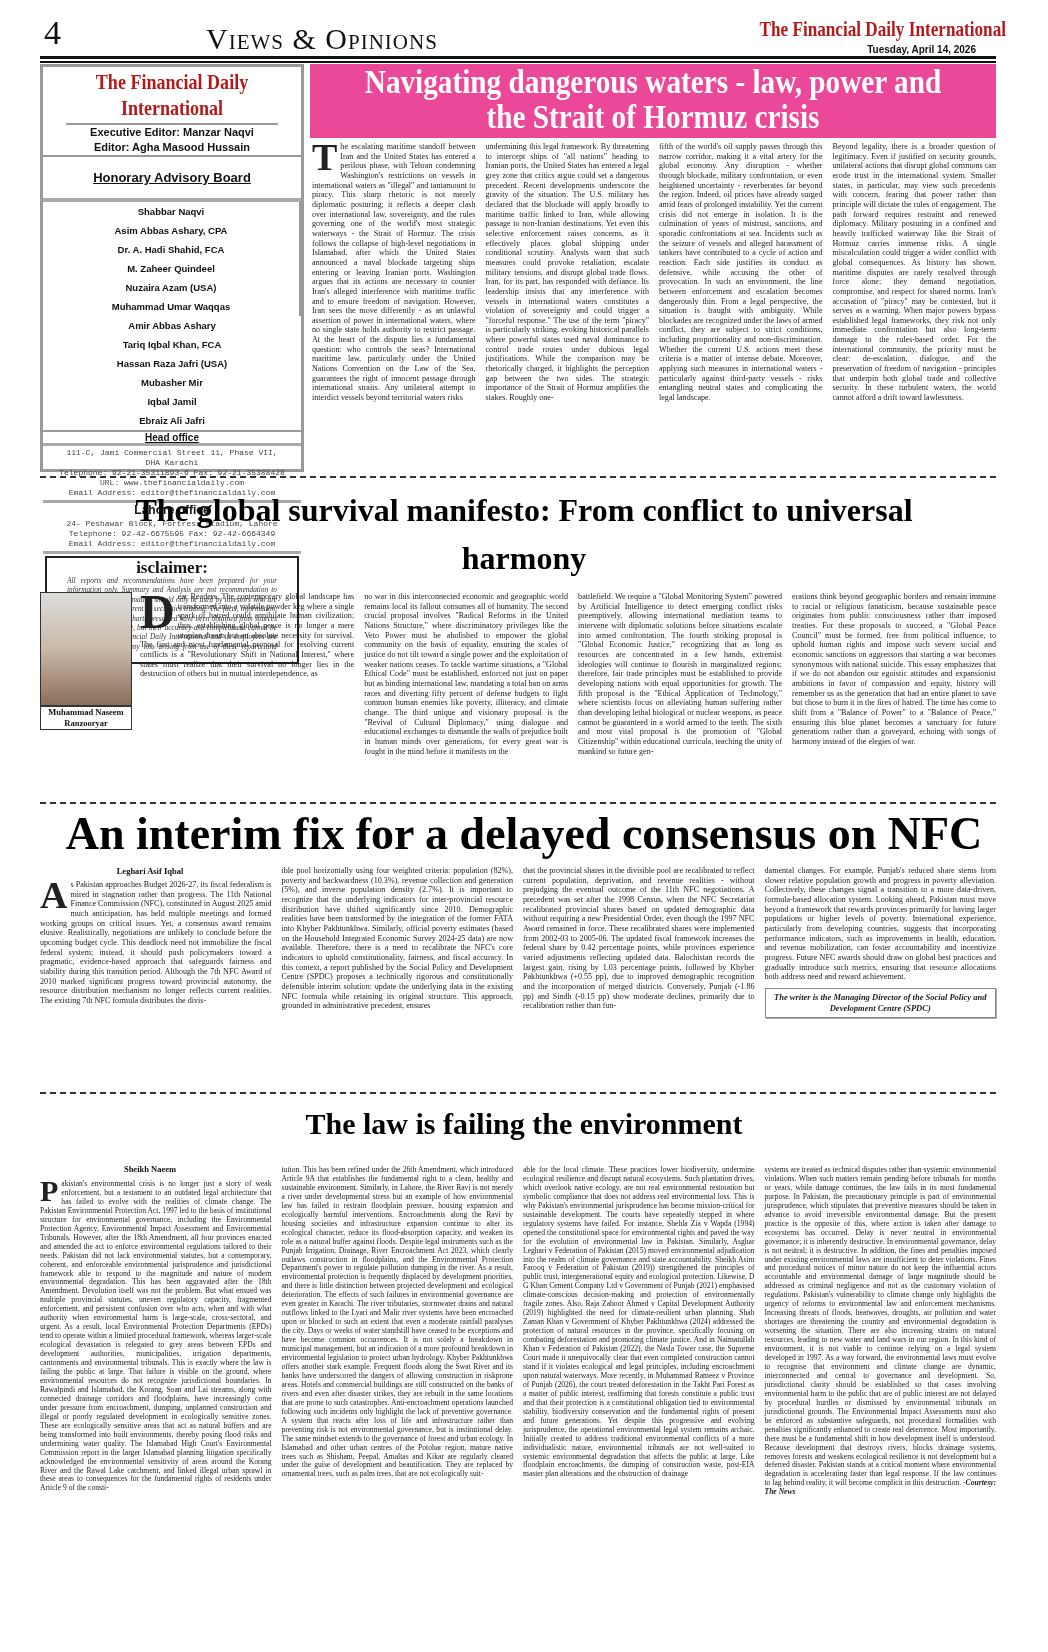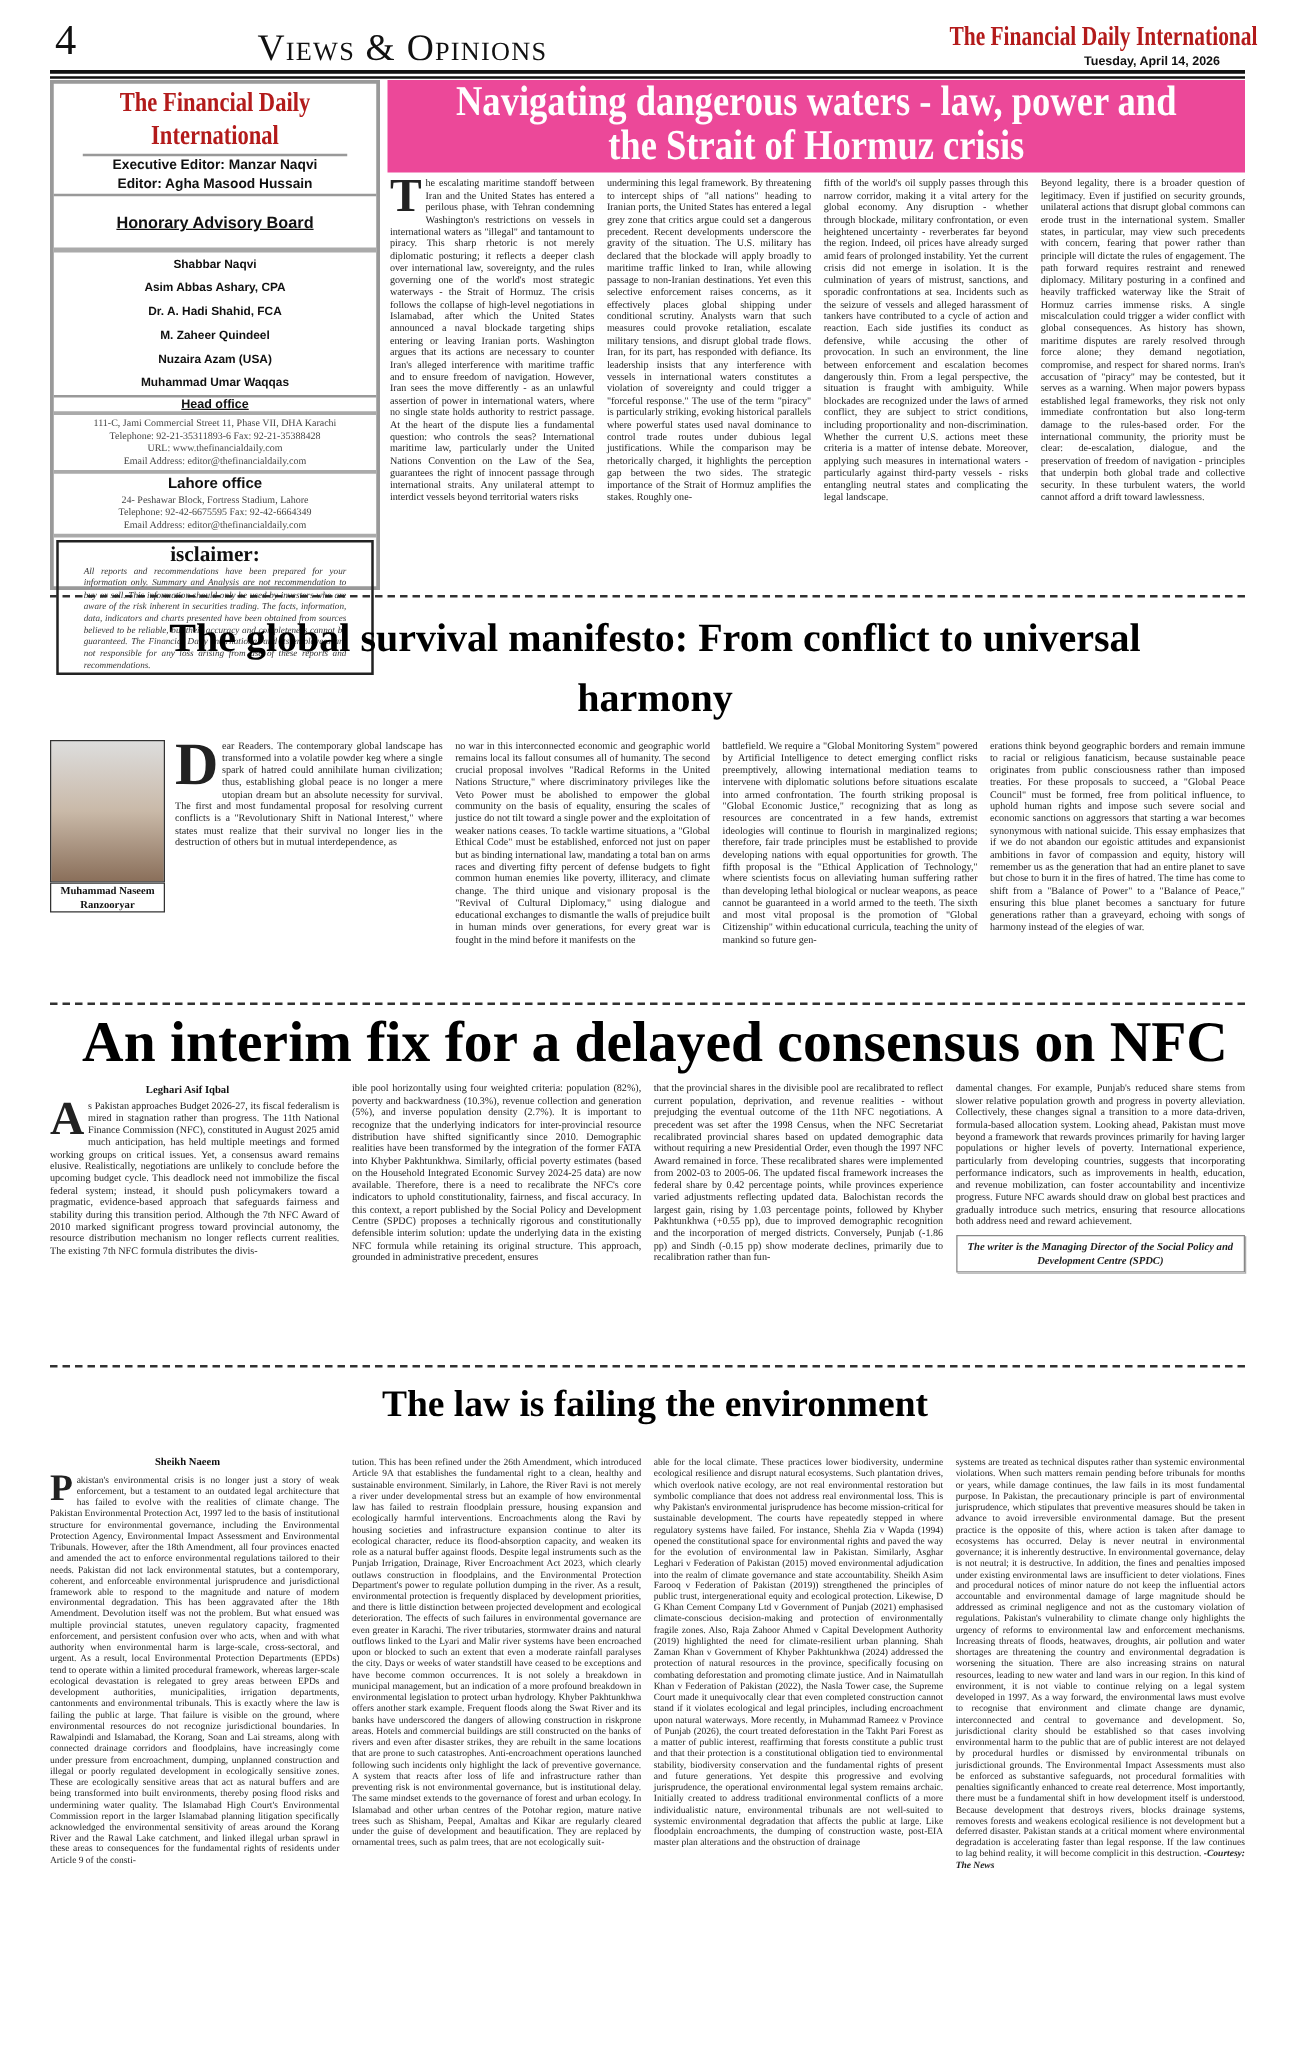--- a/index.html
+++ b/index.html
@@ -13,21 +13,21 @@
 
 .mast{left:40px;top:64px;width:264px;height:408px;border:3px solid #999}
 .mast .brand{font-weight:bold;color:#b31b1b;font-size:22px;text-align:center;transform:scaleX(.82);border-bottom:2px solid #999;padding:2px 0}
 .mast .ed{font-family:"Liberation Sans",sans-serif;font-size:11px;font-weight:bold;text-align:center;line-height:15px}
 .mast .hab{font-family:"Liberation Sans",sans-serif;font-size:13px;font-weight:bold;text-align:center;text-decoration:underline;border-top:2px solid #999;border-bottom:4px solid #aaa;padding:13px 0}
 .board{display:grid;grid-template-columns:1fr;border-bottom:2px solid #999}
 .board div{font-family:"Liberation Sans",sans-serif;font-size:9.5px;font-weight:bold;text-align:center;line-height:19px}
 .board .col{border-right:2px solid #999}
 .board .col:last-child{border-right:none}
 .office-h{font-family:"Liberation Sans",sans-serif;font-size:10px;font-weight:bold;text-align:center;text-decoration:underline;border-bottom:3px solid #aaa}
-.office{font-family:Liberation Serif, serif;font-size:8px;text-align:center;color:#444;line-height:10px;padding:2px 16px;border-bottom:3px solid #aaa}
+.office{font-family:Liberation Mono, monospace;font-size:8px;text-align:center;color:#444;line-height:10px;padding:2px 16px;border-bottom:3px solid #aaa}
 .office-h2{font-family:"Liberation Sans",sans-serif;font-size:12px;font-weight:bold;text-align:center}
 .disc{margin:2px;border:2px solid #222;padding:1px 20px}
 .disc h3{font-size:17px;text-align:center;line-height:17px}
 .disc p{font-style:italic;font-size:7.3px;line-height:9.4px;text-align:justify;color:#333}
 
 .hz-title{left:310px;top:64px;width:686px;height:74px;background:#ec4899;color:#fff;font-weight:bold;font-size:34px;line-height:35px;text-align:center;font-family:"Liberation Serif",serif;transform-origin:center}
 .cols{display:grid;column-gap:10px}
 .col-text{font-size:8.1px;line-height:9.65px;text-align:justify;color:#222}
 .dropcap{float:left;font-size:38px;line-height:30px;margin-right:3px;font-weight:bold}
 .hz-body{left:312px;top:142px;width:684px;height:326px}
@@ -53,20 +53,28 @@
   <div class="ed">Editor: Agha Masood Hussain</div>
   <div class="hab">Honorary Advisory Board</div>
   <div class="board">
     <div class="col">
       <div>Shabbar Naqvi</div>
       <div>Asim Abbas Ashary, CPA</div>
       <div>Dr. A. Hadi Shahid, FCA</div>
       <div>M. Zaheer Quindeel</div>
       <div>Nuzaira Azam (USA)</div>
       <div>Muhammad Umar Waqqas</div>
+    </div>
+    <div class="col">
+      <div>Amir Abbas Ashary</div>
+      <div>Tariq Iqbal Khan, FCA</div>
+      <div>Hassan Raza Jafri (USA)</div>
+      <div>Mubasher Mir</div>
+      <div>Iqbal Jamil</div>
+      <div>Ebraiz Ali Jafri</div>
     </div>
   </div>
   <div class="office-h">Head office</div>
   <div class="office">
     <div>111-C, Jami Commercial Street 11, Phase VII, DHA Karachi</div>
     <div>Telephone: 92-21-35311893-6 Fax: 92-21-35388428</div>
     <div>URL: www.thefinancialdaily.com</div>
     <div>Email Address: editor@thefinancialdaily.com</div>
   </div>
   <div class="office-h2">Lahore office</div>

